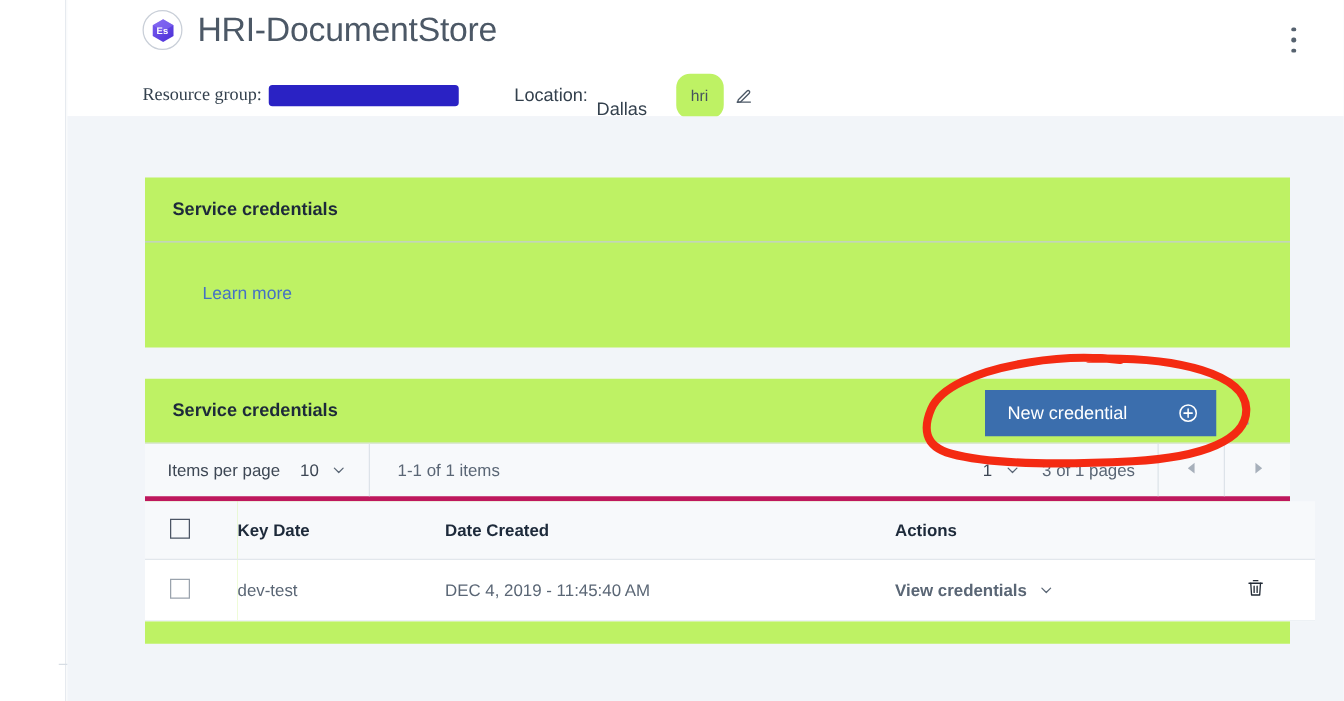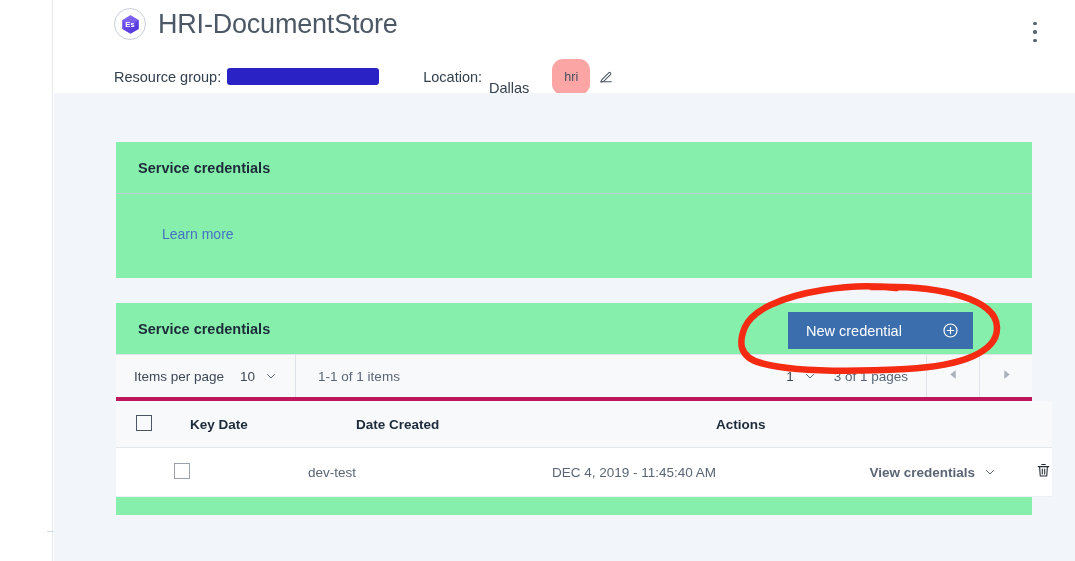--- a/index.html
+++ b/index.html
@@ -106,40 +106,40 @@
   .meta-row {
     position: absolute;
     left: 60px;
     top: 57px;
     display: flex;
     align-items: center;
     font-size: 14.5px;
     color: #33404d;
     white-space: nowrap;
   }
-  .meta-label { margin-right: 6px; }
+  .meta-label { margin-right: 6px; font-family: Liberation Serif, serif; }
   .redaction {
     display: inline-block;
     width: 152px;
     height: 17px;
     background: #2a22c4;
     border-radius: 3px;
     margin-right: 44px;
     filter: blur(0.4px);
   }
   .meta-loc-label { margin-right: 7px; }
   .meta-loc-value { margin-right: 23px; margin-top: 23px; }
   .tag-pill {
     display: inline-flex;
     align-items: center;
     justify-content: center;
     height: 36px;
     padding: 0 12px;
     border-radius: 11px;
-    background: #fca5a5;
+    background: #bef264;
     color: #46515e;
     font-size: 12.5px;
     margin-right: 8px;
   }
   .edit-icon {
     width: 16px;
     height: 16px;
     display: inline-flex;
     align-items: center;
     justify-content: center;
@@ -167,21 +167,21 @@
   .content {
     position: absolute;
     left: 0;
     top: 93px;
     width: 1021px;
     height: 468px;
     background: #f2f5f9;
   }
   .card {
     position: absolute;
-    background: #86efac;
+    background: #bef264;
     box-sizing: border-box;
   }
   .card-info {
     left: 62px;
     top: 49px;
     width: 916px;
     height: 136px;
   }
   .card-head {
     height: 52px;
@@ -334,21 +334,20 @@
     padding: 0;
     border-bottom: 1px solid #e2e7ec;
   }
   .cred-table td {
     height: 48px;
     font-size: 13.5px;
     color: #5a6675;
     padding: 0;
     border-bottom: 1px solid #edf1f5;
     background: #ffffff;
-    text-align: right;
   }
   .col-check { width: 54px; padding-left: 20px !important; }
   .col-key { width: 166px; }
   .col-date { width: 360px; }
   .col-actions { width: 280px; }
   .col-trash { width: 56px; }
   .cb {
     width: 16px;
     height: 16px;
     border: 1px solid #4b5564;

